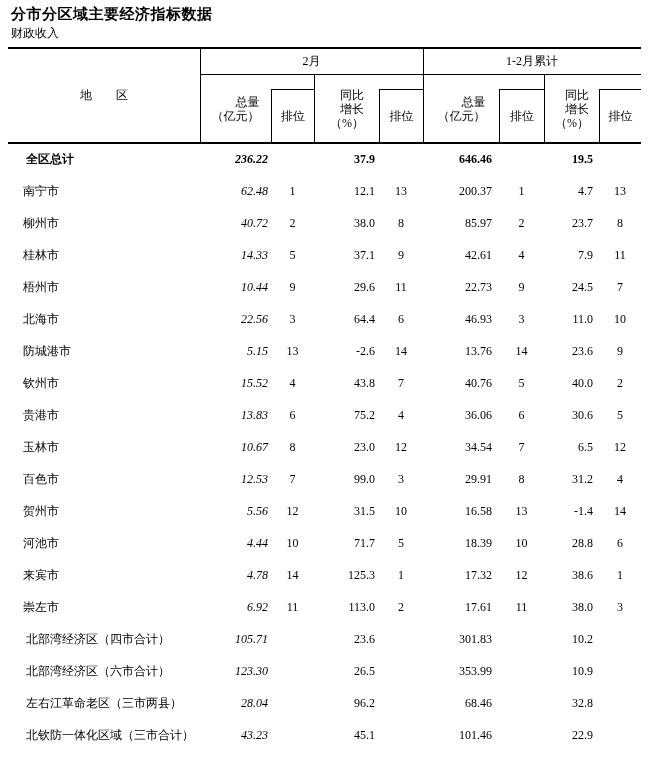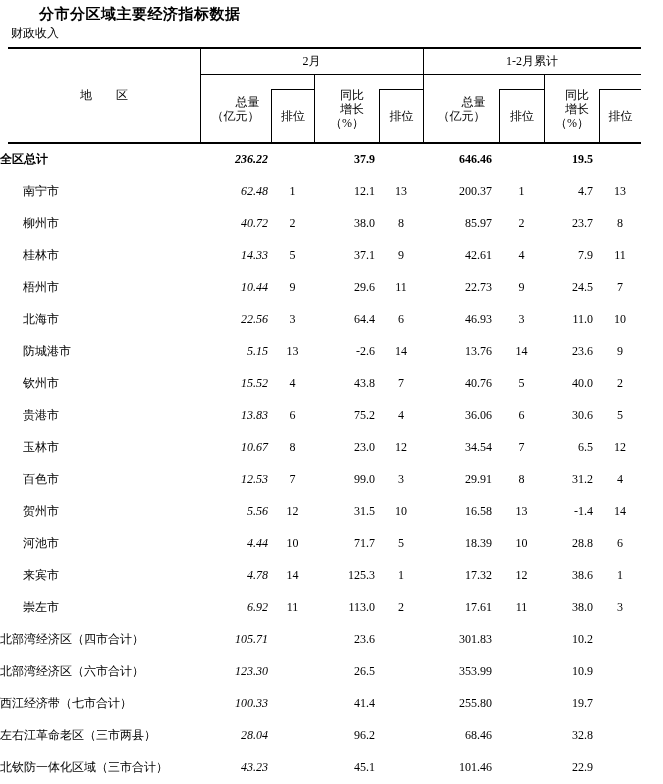--- a/index.html
+++ b/index.html
@@ -2,41 +2,41 @@
 <html><head>
 <meta charset="utf-8">
 <style>
   html,body{margin:0;padding:0;}
   body{
     width:663px;height:784px;background:#ffffff;color:#000;
     font-family:"Liberation Serif","DejaVu Serif",serif;
     -webkit-font-smoothing:none;
   }
   .sheet{position:relative;width:663px;height:784px;overflow:hidden;background:#fff;}
-  .title{position:absolute;left:11px;top:5px;font-size:15px;font-weight:bold;letter-spacing:0.5px;white-space:pre;margin-left:28px;}
+  .title{position:absolute;left:11px;top:5px;font-size:15px;font-weight:bold;letter-spacing:0.5px;white-space:pre;}
   .subtitle{position:absolute;left:11px;top:25px;font-size:12px;font-weight:normal;white-space:pre;}
 
   
   .hl,.vl{position:absolute;background:#000;}
 
   
   .hcell{
     position:absolute;display:flex;align-items:center;justify-content:center;
     font-size:12px;line-height:14px;text-align:right;white-space:pre-line;
   }
 
   
   .tbody{position:absolute;left:0;top:143px;width:663px;}
   .trow{
     display:grid;
     grid-template-columns:200px 71px 43px 65px 44px 76px 45px 55px 42px;
     height:32.05px;align-items:center;font-size:12px;
   }
   .trow.total{font-weight:bold;}
-  .rlabel{padding-left:0;white-space:pre;overflow:hidden;}
+  .rlabel{padding-left:26px;white-space:pre;overflow:hidden;}
   .trow.city .rlabel{padding-left:23px;}
   .cell{white-space:pre;}
   .num{text-align:right;}
   .rank{text-align:center;}
   .pr3{padding-right:3px;font-style:italic;}
   .pr4{padding-right:4px;}
   .pr6{padding-right:6px;}
   .pr7{padding-right:7px;}
 </style>
 </head>
@@ -266,31 +266,20 @@
         <div class="cell num pr3">123.30</div>
         <div class="cell rank"></div>
         <div class="cell num pr4">26.5</div>
         <div class="cell rank"></div>
         <div class="cell num pr7">353.99</div>
         <div class="cell rank"></div>
         <div class="cell num pr6">10.9</div>
         <div class="cell rank"></div>
       </div>
       <div class="trow region">
-        <div class="rlabel">西江经济带（七市合计）</div>
-        <div class="cell num pr3">100.33</div>
-        <div class="cell rank"></div>
-        <div class="cell num pr4">41.4</div>
-        <div class="cell rank"></div>
-        <div class="cell num pr7">255.80</div>
-        <div class="cell rank"></div>
-        <div class="cell num pr6">19.7</div>
-        <div class="cell rank"></div>
-      </div>
-      <div class="trow region">
         <div class="rlabel">左右江革命老区（三市两县）</div>
         <div class="cell num pr3">28.04</div>
         <div class="cell rank"></div>
         <div class="cell num pr4">96.2</div>
         <div class="cell rank"></div>
         <div class="cell num pr7">68.46</div>
         <div class="cell rank"></div>
         <div class="cell num pr6">32.8</div>
         <div class="cell rank"></div>
       </div>

